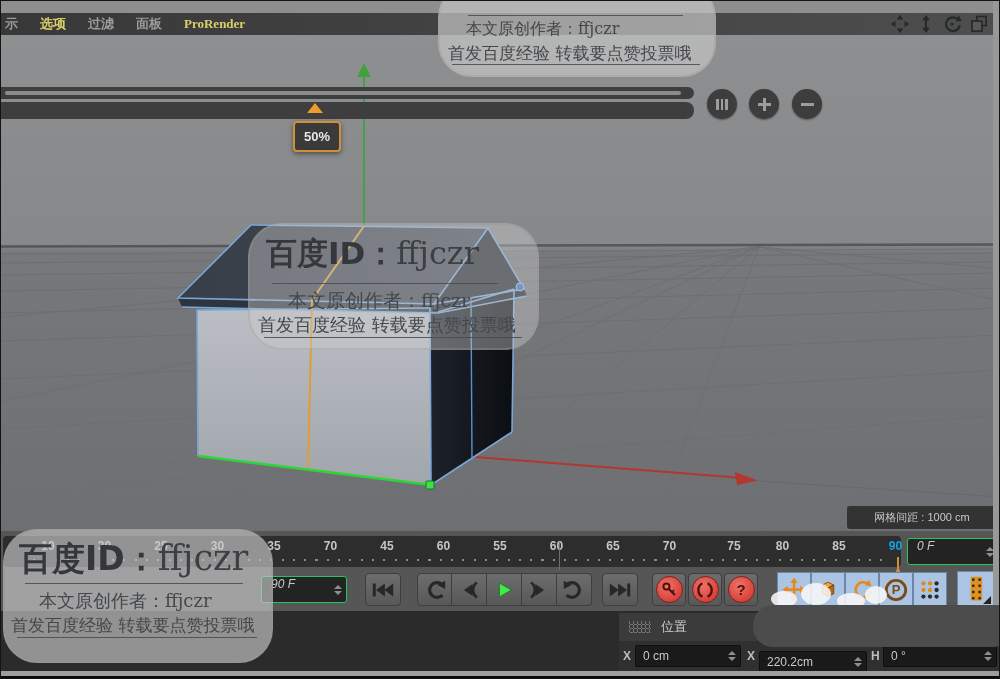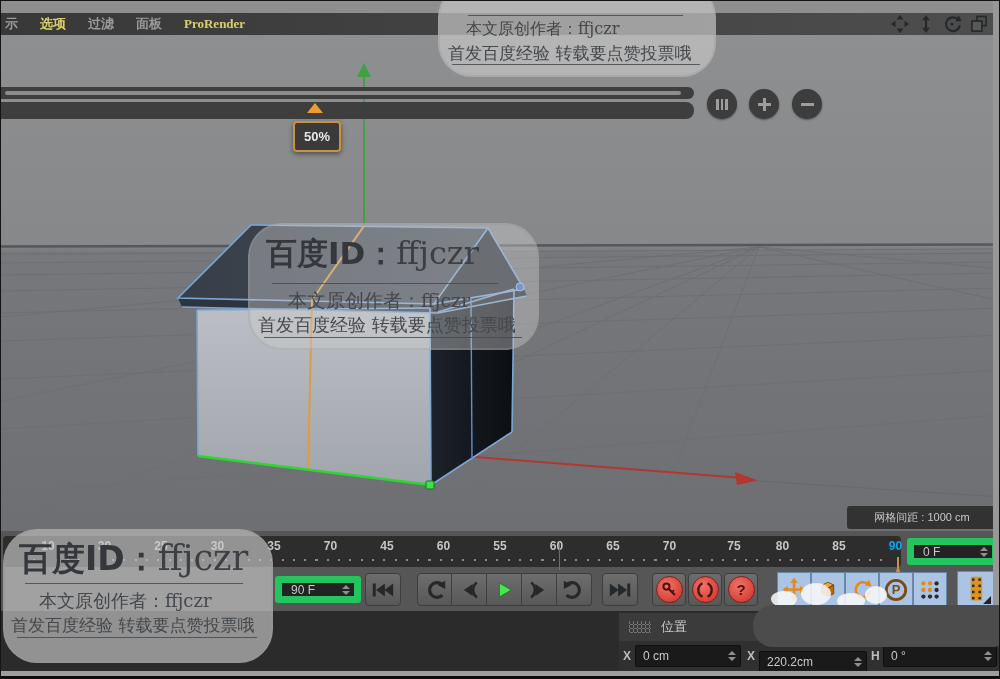--- a/index.html
+++ b/index.html
@@ -47,22 +47,22 @@
   .wm .sub{font-family:"DejaVu Serif",serif;color:#44484c;white-space:nowrap;}
   .wm .rule{position:absolute;height:0;border-bottom:1.5px solid rgba(70,74,78,.85);}
 
   
   .bottom{position:absolute;left:0;top:530px;width:1000px;height:149px;background:#565656;}
   .ruler{position:absolute;left:2px;top:5px;width:898px;height:31px;background:#2d2d2d;border-radius:4px;}
   .tick{position:absolute;top:3px;width:30px;text-align:center;font-size:12px;font-weight:bold;color:#c6c6c6;}
   .tick.cur{color:#0ea5e9;}
   .ruler-dots{position:absolute;left:30px;top:23px;right:12px;height:2px;
       background:repeating-linear-gradient(90deg,#8a8a8a 0 2px,transparent 2px 11.3px);}
-  .fr-field{position:absolute;background:#232323;border:7px solid #22c55e;border-radius:3px;
-            color:#c8c8c8;font-size:12px;display:flex;align-items:center;padding-left:9px;box-sizing:border-box;}
+  .fr-field{position:absolute;background:#232323;border:1px solid #22c55e;border-radius:3px;
+            color:#c8c8c8;font-size:12px;display:flex;padding-left:9px;box-sizing:border-box;font-style:italic;}
   .spin{position:absolute;right:4px;top:50%;transform:translateY(-50%);display:flex;flex-direction:column;gap:2px;}
   .spin i{display:block;width:0;height:0;border-left:4px solid transparent;border-right:4px solid transparent;}
   .spin .up{border-bottom:4px solid #8f8f8f;}
   .spin .dn{border-top:4px solid #8f8f8f;}
   .tbtn{position:absolute;top:42px;height:33px;background:linear-gradient(#6d6d6d,#585858);
         border:1px solid #3e3e3e;border-radius:4px;box-sizing:border-box;
         display:flex;align-items:center;justify-content:center;}
   .grp{border-radius:0;border-left-width:0;}
   .grpL{border-radius:4px 0 0 4px;border-left-width:1px;}
   .grpR{border-radius:0 4px 4px 0;}
@@ -263,21 +263,21 @@
       <div class="ruler-curdot"></div>
     </div>
     <div class="fr-field" style="left:906px;top:7px;width:92px;height:27px;">
       <span>0 F</span>
       <span class="spin">
           <i class="up"></i>
           <i class="dn"></i>
         </span>
     </div>
 
-    <div class="fr-field" style="left:274px;top:45px;width:86px;height:27px;">
+    <div class="fr-field" style="left:260px;top:45px;width:86px;height:27px;">
       <span>90 F</span>
       <span class="spin">
           <i class="up"></i>
           <i class="dn"></i>
         </span>
     </div>
     <div class="tbtn" style="left:364px;width:36px;">
       <svg width="32" height="26" viewBox="0 0 34 28">
           <g fill="#25282a">
             <rect x="6" y="7" width="3.2" height="14"></rect>

